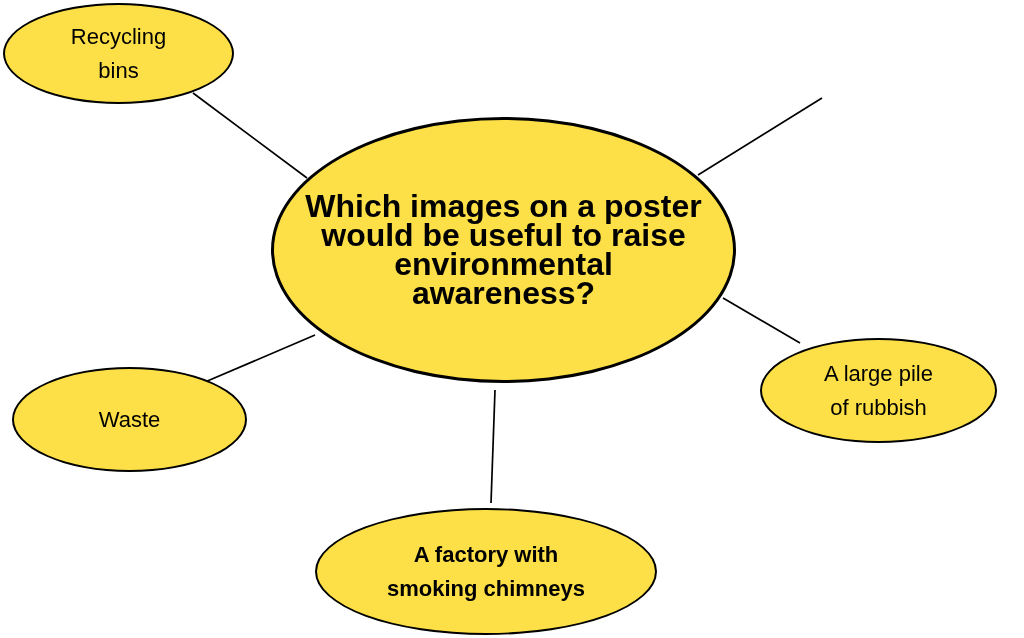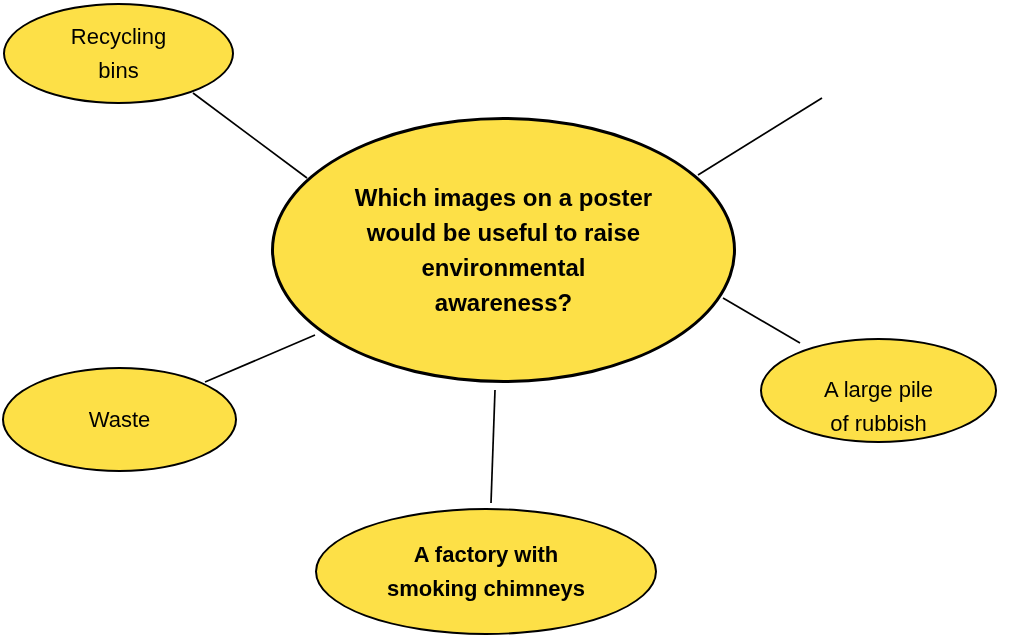--- a/index.html
+++ b/index.html
@@ -45,27 +45,27 @@
   }
   .node.center-node {
     left: 271px;
     top: 117px;
     width: 465px;
     height: 266px;
     border-width: 3px;
   }
   .node.center-node .label {
     font-weight: bold;
-    font-size: 24px;
-    line-height: 35px;
+    font-size: 32px;
+    line-height: 29px;
   }
   .node.recycling   { left: 3px;   top: 3px;   width: 231px; height: 101px; }
   .node.polluted    { left: 790px; top: 3px;   width: 232px; height: 112px; }
-  .node.waste       { left: 2px;   top: 367px; width: 235px; height: 105px; }
-  .node.rubbish     { left: 760px; top: 338px; width: 237px; height: 105px; align-items: flex-end; }
+  .node.waste       { left: 12px;   top: 367px; width: 235px; height: 105px; }
+  .node.rubbish     { left: 760px; top: 338px; width: 237px; height: 105px; }
   .node.factory     { left: 315px; top: 508px; width: 342px; height: 127px; font-weight: bold; }
 </style>
 </head>
 <body>
 
 <div class="canvas">
 
   <svg class="edges-layer" viewBox="0 0 1024 638" xmlns="http://www.w3.org/2000/svg">
     <line x1="193" y1="93" x2="307" y2="178"></line>
     <line x1="822" y1="98" x2="698" y2="175"></line>

